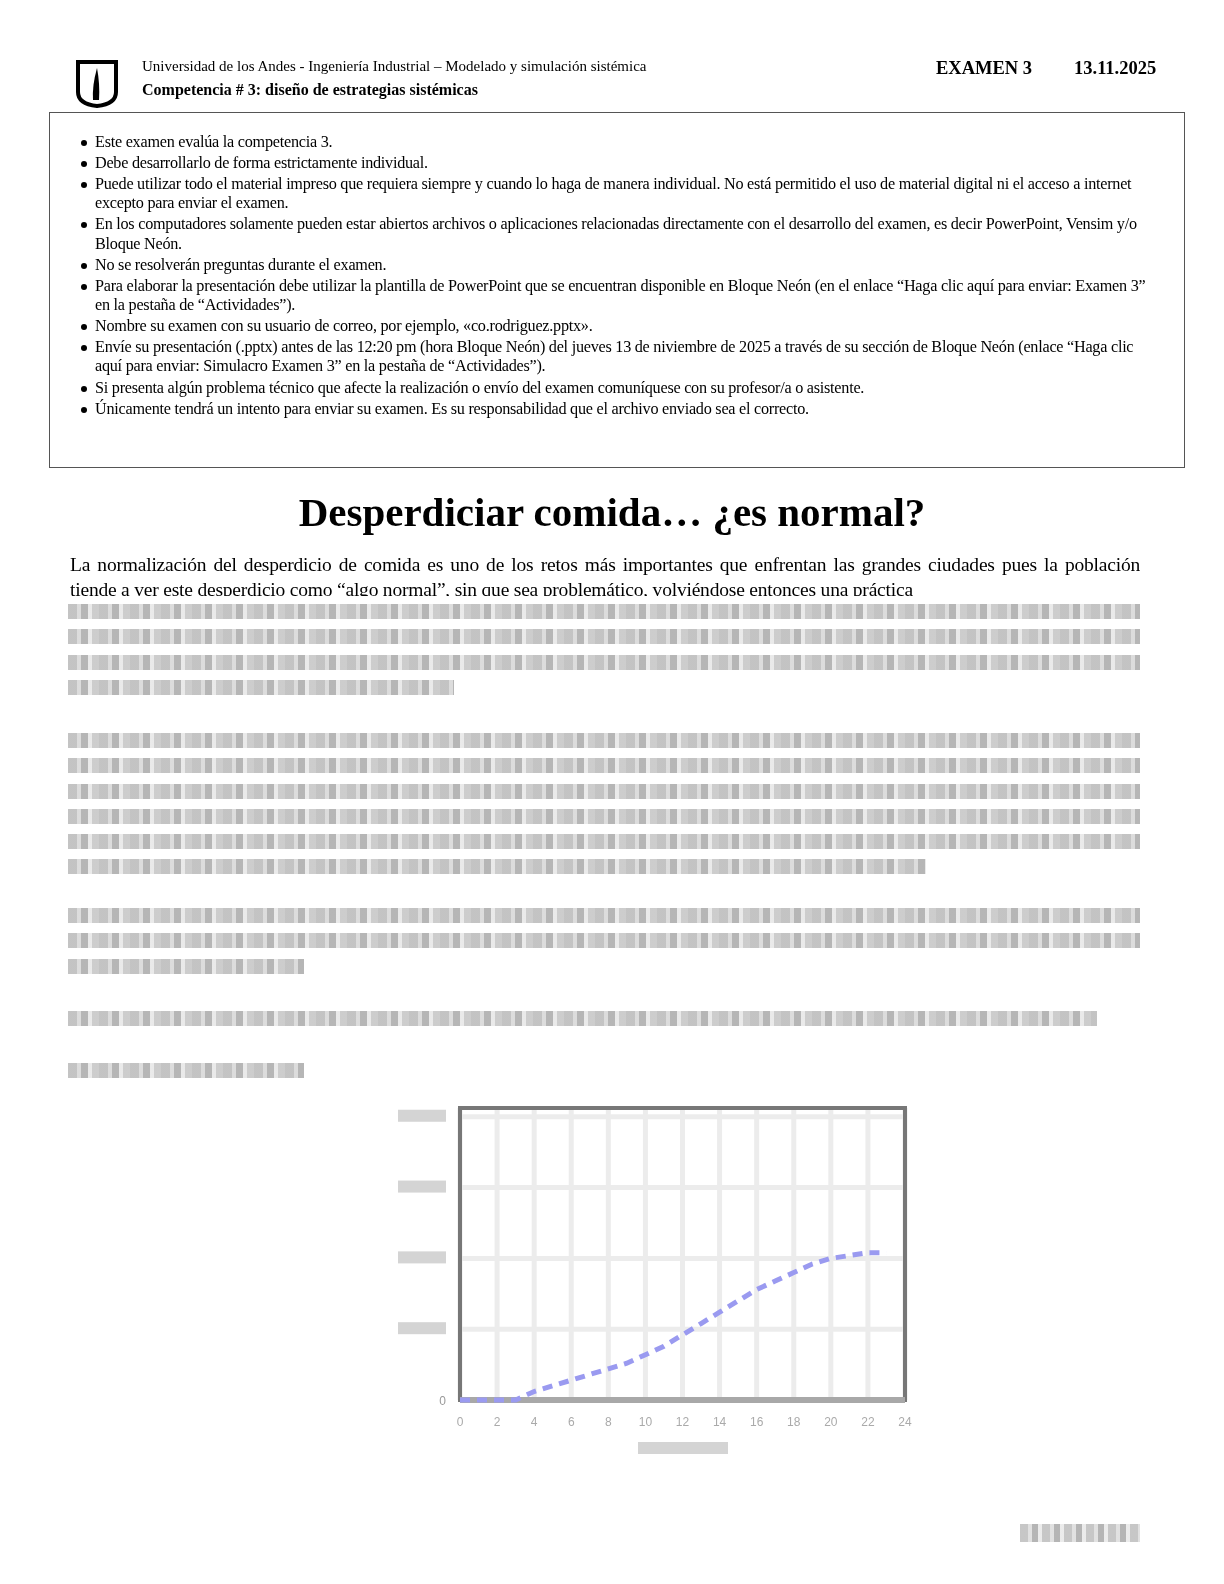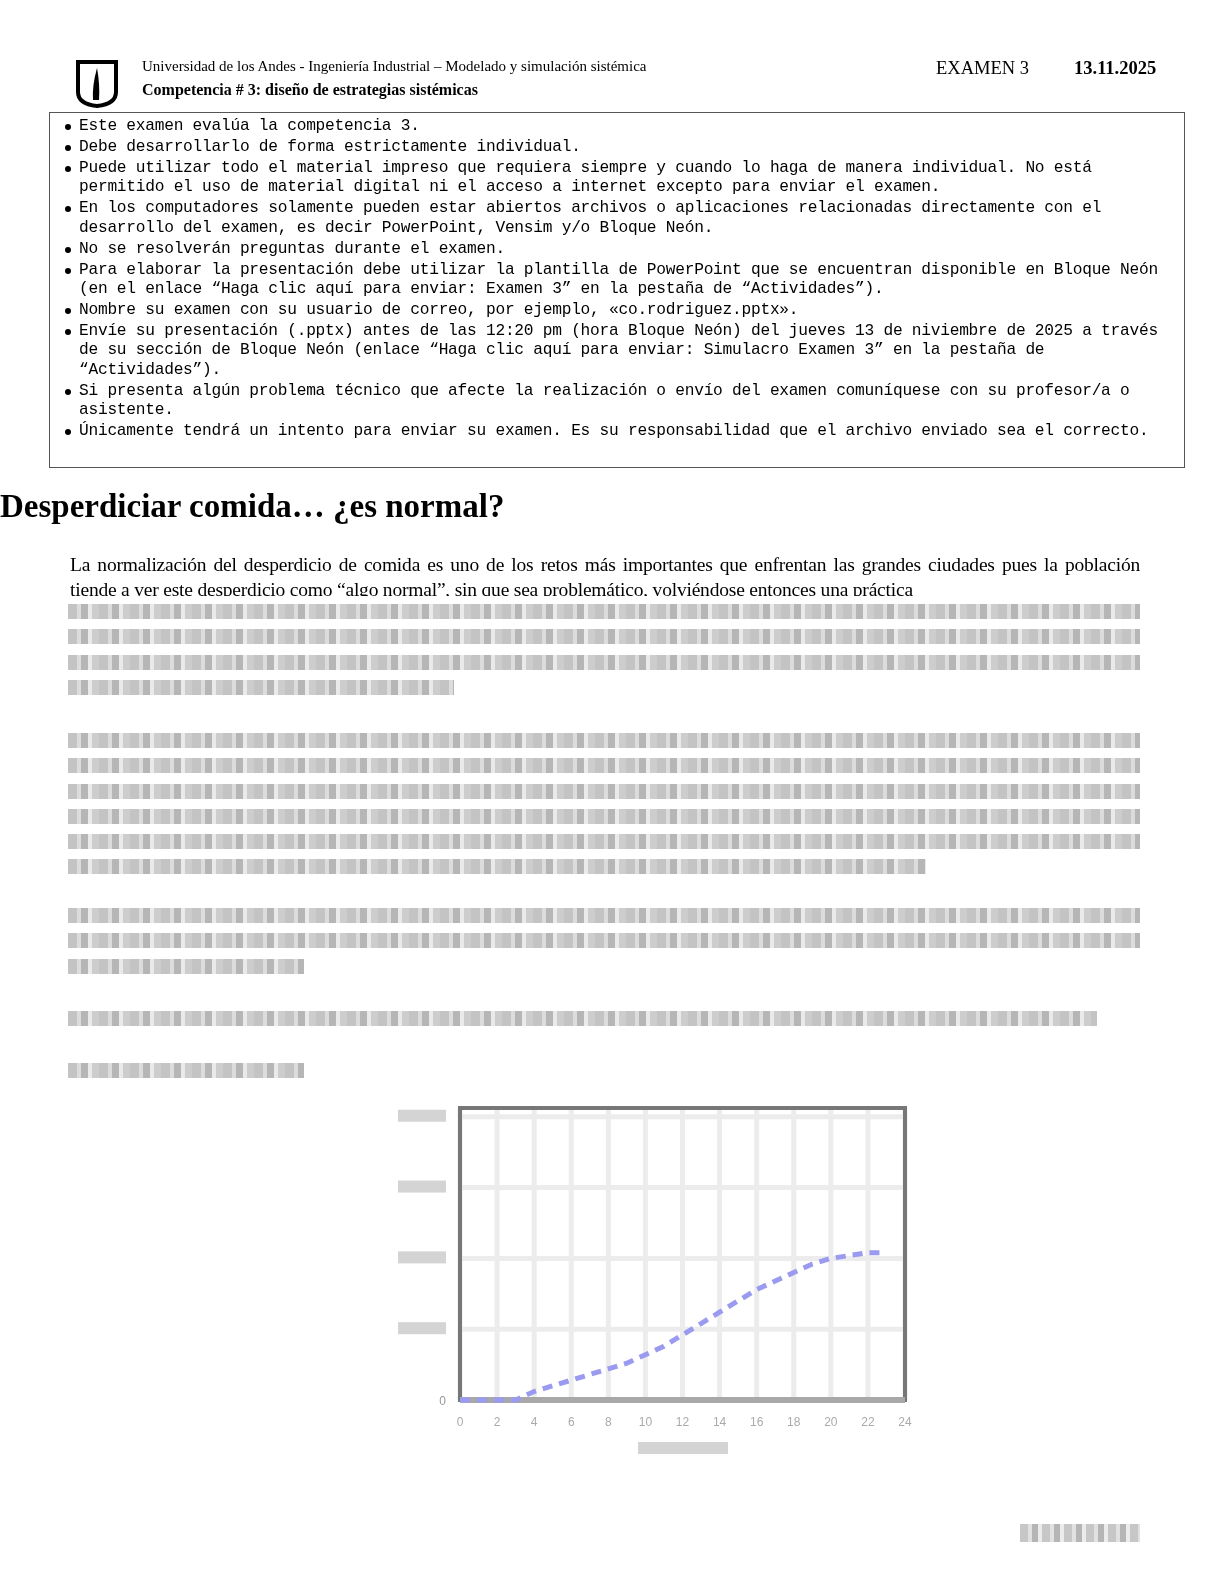--- a/index.html
+++ b/index.html
@@ -3,33 +3,33 @@
 <meta charset="utf-8">
 <style>
   html, body { margin: 0; padding: 0; background: #ffffff; }
   body { width: 1224px; height: 1584px; position: relative; overflow: hidden;
          font-family: "Liberation Serif", "DejaVu Serif", serif; color: #000; }
 
   .header { position: absolute; left: 72px; top: 56px; width: 1100px; height: 50px; }
   .logo { position: absolute; left: 0; top: 0; width: 50px; height: 52px; }
   .hdr-line1 { position: absolute; left: 70px; top: 2px; font-weight: normal; font-size: 15px; white-space: nowrap; }
   .hdr-line2 { position: absolute; left: 70px; top: 25px; font-weight: bold; font-size: 16px; white-space: nowrap; }
-  .hdr-exam { position: absolute; left: 864px; top: 2px; font-weight: normal; font-size: 18.5px; white-space: nowrap; }
+  .hdr-exam { position: absolute; left: 864px; top: 2px; font-weight: bold; font-size: 18.5px; white-space: nowrap; }
   .hdr-date { position: absolute; left: 1002px; top: 2px; font-weight: bold; font-size: 18.5px; white-space: nowrap; text-align: center; }
 
   .rules-box { position: absolute; left: 49px; top: 112px; width: 1136px; height: 356px;
                border: 1.5px solid #555; box-sizing: border-box; padding: 4px 10px 0 14px; }
-  .rules-box ul { margin: 0; padding: 0; list-style: none; font-family: Liberation Mono, monospace; }
+  .rules-box ul { margin: 16px; padding: 0; list-style: none; }
   .rules-box li { position: relative; padding-left: 15px; font-size: 16.2px; line-height: 19.2px;
                   margin-bottom: 1.9px; letter-spacing: -0.25px; }
   .rules-box li::before { content: ""; position: absolute; left: 1px; top: 7px; width: 6px; height: 6px;
                           border-radius: 50%; background: #000; }
 
-  .title { position: absolute; left: 0; width: 1224px; top: 488px; 
-           font-weight: bold; font-size: 33px; }
+  .title { position: absolute; left: 0; width: 1224px; top: 488px; text-align: center;
+           font-weight: bold; font-size: 41px; }
 
   .intro { position: absolute; left: 70px; top: 552px; width: 1070px; font-size: 19.5px; line-height: 25px;
            text-align: justify; height: 44px; overflow: hidden; letter-spacing: -0.2px; }
 
   .blur-block { position: absolute; left: 68px; width: 1072px; }
   .blur-line { height: 15px; margin-bottom: 10.3px; background:
       repeating-linear-gradient(90deg, #b9b9b9 0 9px, #d6d6d6 9px 13px, #a9a9a9 13px 20px, #e6e6e6 20px 24px, #c4c4c4 24px 31px);
       opacity: 0.85; }
   .blur-line.short { width: 36%; }
   .blur-line.mid { width: 80%; }

